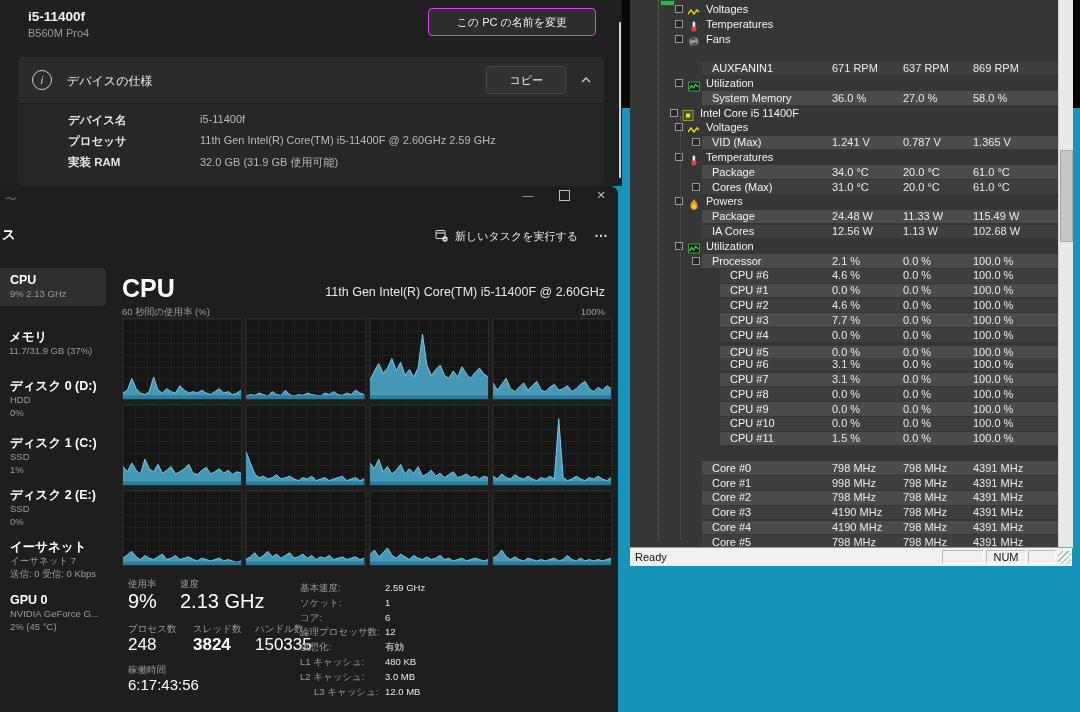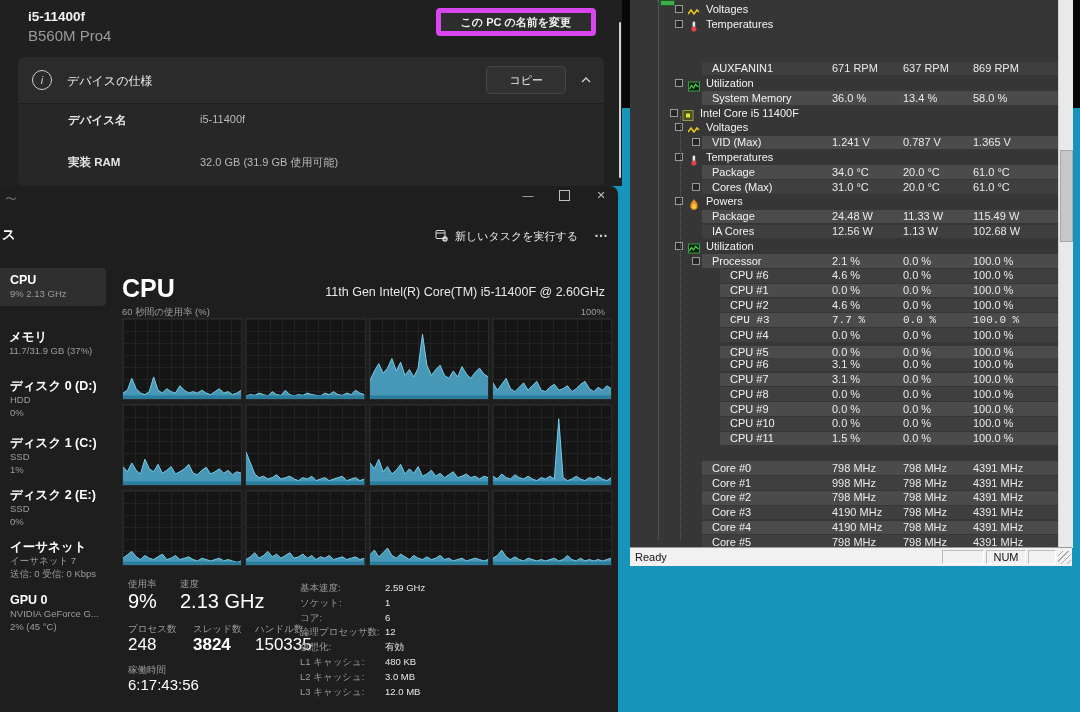--- a/index.html
+++ b/index.html
@@ -3,23 +3,23 @@
 <meta charset="utf-8">
 <style>
   html,body{margin:0;padding:0;background:#000;}
   .stage{position:relative;width:1080px;height:712px;overflow:hidden;background:#1794ba;
          font-family:"Liberation Sans", sans-serif; -webkit-font-smoothing:antialiased;}
   .backdrop{position:absolute;left:600px;top:0;width:480px;height:108px;background:#070707;}
   .win{position:absolute;}
   
   .settings{left:0;top:0;width:622px;height:186px;background:#202020;z-index:2;}
   .s-name{position:absolute;left:28px;top:9px;font-size:13.5px;font-weight:600;color:#f2f2f2;}
-  .s-board{position:absolute;left:28px;top:27px;font-size:15px;color:#9a9a9a;}
-  .s-rename{position:absolute;right:26px;top:8px;height:28px;padding:0 20px;background:#2d2d2d;
-     border:5px solid #d946ef;border-radius:4px;color:#f0f0f0;font-size:11px;font-family:inherit;font-weight:bold;}
+  .s-board{position:absolute;left:28px;top:27px;font-size:11px;color:#9a9a9a;}
+  .s-rename{position:absolute;right:26px;top:8px;height:28px;padding:0 28px;background:#2d2d2d;
+     border:1px solid #d946ef;border-radius:4px;color:#f0f0f0;font-size:11px;font-family:inherit;}
   .s-card{position:absolute;left:18px;top:57px;width:586px;height:46px;background:#2b2b2b;
      border-radius:6px 6px 0 0;border-bottom:1px solid #1e1e1e;}
   .i-circle{position:absolute;left:14px;top:13px;width:18px;height:18px;border:1.4px solid #cfcfcf;
      border-radius:50%;color:#cfcfcf;font-size:11px;line-height:18px;text-align:center;font-style:italic;}
   .s-card-title{position:absolute;left:49px;top:16px;font-size:12px;color:#f0f0f0;}
   .s-copy{position:absolute;right:38px;top:9px;height:28px;padding:0 22px;background:#323232;
      border:1px solid #464646;border-radius:4px;color:#f0f0f0;font-size:11px;font-family:inherit;}
   .s-chev{position:absolute;right:10px;top:15px;width:16px;height:16px;color:#cfcfcf;}
   .s-detail{position:absolute;left:18px;top:104px;width:586px;height:82px;background:#272727;border-radius:0 0 6px 6px;}
   .sd-row{position:absolute;left:0;height:20px;}
@@ -97,20 +97,24 @@
         <svg width="16" height="16" viewBox="0 0 16 16">
             <polyline points="4,10 8,6 12,10" fill="none" stroke="#cfcfcf" stroke-width="1.4"></polyline>
           </svg>
       </span>
     </div>
     <div class="s-detail" id="spec-rows">
         <div class="sd-row" style="top: 9px; width: 586px;">
           <div class="sd-lab">デバイス名</div>
           <div class="sd-val">i5-11400f</div>
         </div>
+        <div class="sd-row" style="top: 30px; width: 586px;">
+          <div class="sd-lab">プロセッサ</div>
+          <div class="sd-val">11th Gen Intel(R) Core(TM) i5-11400F @ 2.60GHz   2.59 GHz</div>
+        </div>
         <div class="sd-row" style="top: 51px; width: 586px;">
           <div class="sd-lab">実装 RAM</div>
           <div class="sd-val">32.0 GB (31.9 GB 使用可能)</div>
         </div>
       </div>
     <div class="s-scroll"></div>
   </div>
 
   <div class="win tm">
     <div class="tm-glyph">〜</div>
@@ -277,21 +281,21 @@
         <div class="st-sm-lab" style="top: 425.6px;">コア:</div>
         <div class="st-sm-val" style="top: 425.6px;">6</div>
         <div class="st-sm-lab" style="top: 440.4px;">論理プロセッサ数:</div>
         <div class="st-sm-val" style="top: 440.4px;">12</div>
         <div class="st-sm-lab" style="top: 455.2px;">仮想化:</div>
         <div class="st-sm-val" style="top: 455.2px;">有効</div>
         <div class="st-sm-lab" style="top: 470px;">L1 キャッシュ:</div>
         <div class="st-sm-val" style="top: 470px;">480 KB</div>
         <div class="st-sm-lab" style="top: 484.8px;">L2 キャッシュ:</div>
         <div class="st-sm-val" style="top: 484.8px;">3.0 MB</div>
-        <div class="st-sm-lab" style="top: 499.6px;">L3 キャッシュ:</div>
+        <div class="st-sm-lab" style="top: 499.6px; margin-left: 14px;">L3 キャッシュ:</div>
         <div class="st-sm-val" style="top: 499.6px;">12.0 MB</div>
       </div>
   </div>
 
   <div class="win hw">
     <div class="hw-body" id="hw-body">
       <div class="hw-stub"></div>
     <div class="srow" style="top: 2px;">
           <div class="cb" style="left: 45px;"></div>
           <div class="sic" style="left: 58px;"><svg width="12" height="11" viewBox="0 0 12 11">
@@ -300,40 +304,50 @@
           <div class="slab" style="left: 76px;">Voltages</div>
         </div>
         <div class="srow" style="top: 16.8px;">
           <div class="cb" style="left: 45px;"></div>
           <div class="sic" style="left: 58px;"><svg width="12" height="11" viewBox="0 0 12 11">
               <rect x="4.6" y="0.5" width="2.6" height="6" rx="1.2" fill="#e8e8e8"></rect>
               <circle cx="5.9" cy="8" r="2.6" fill="#e04545"></circle>
             </svg></div>
           <div class="slab" style="left: 76px;">Temperatures</div>
         </div>
+        <div class="srow" style="top: 31.6px;">
+          <div class="cb" style="left: 45px;"></div>
+          <div class="sic" style="left: 58px;"><svg width="12" height="11" viewBox="0 0 12 11">
+              <circle cx="5.8" cy="5.5" r="4.6" fill="#8d8d8d"></circle>
+              <path d="M5.8 5.5 L2 2.6 A5 5 0 0 1 8 1.8 Z" fill="#4f4f4f"></path>
+              <path d="M5.8 5.5 L9.8 8.2 A5 5 0 0 1 3.4 9.4 Z" fill="#4f4f4f"></path>
+              <circle cx="5.8" cy="5.5" r="1.1" fill="#cfcfcf"></circle>
+            </svg></div>
+          <div class="slab" style="left: 76px;">Fans</div>
+        </div>
         <div class="srow" style="top: 61.2px;">
           <div class="band dark" style="left: 72px;"></div>
           <div class="slab" style="left: 82px;">AUXFANIN1</div>
           <div class="sval" style="left: 202px;">671 RPM</div>
           <div class="sval" style="left: 273px;">637 RPM</div>
           <div class="sval" style="left: 343px;">869 RPM</div>
         </div>
         <div class="srow" style="top: 76px;">
           <div class="cb" style="left: 45px;"></div>
           <div class="sic" style="left: 58px;"><svg width="12" height="11" viewBox="0 0 12 11">
               <rect x="0.5" y="1" width="11" height="9" fill="#06230b" stroke="#3f9a46"></rect>
               <polyline points="1.5,8 3.5,4.5 5.5,7 7.5,3.5 10.5,6" fill="none" stroke="#52d65c" stroke-width="1.2"></polyline>
             </svg></div>
           <div class="slab" style="left: 76px;">Utilization</div>
         </div>
         <div class="srow" style="top: 90.8px;">
           <div class="band light" style="left: 72px;"></div>
           <div class="slab" style="left: 82px;">System Memory</div>
           <div class="sval" style="left: 202px;">36.0 %</div>
-          <div class="sval" style="left: 273px;">13.4 %</div>
+          <div class="sval" style="left: 273px;">27.0 %</div>
           <div class="sval" style="left: 343px;">58.0 %</div>
         </div>
         <div class="srow" style="top: 105.6px;">
           <div class="cb" style="left: 40px;"></div>
           <div class="sic" style="left: 52px;"><svg width="12" height="11" viewBox="0 0 12 11">
               <rect x="1" y="0.5" width="10" height="10" fill="#4c4c1e" stroke="#9a9a40"></rect>
               <rect x="4" y="3.5" width="4" height="4" fill="#d8e830"></rect>
             </svg></div>
           <div class="slab" style="left: 70px;">Intel Core i5 11400F</div>
         </div>
@@ -427,21 +441,21 @@
           <div class="sval" style="left: 273px;">0.0 %</div>
           <div class="sval" style="left: 343px;">100.0 %</div>
         </div>
         <div class="srow" style="top: 298px;">
           <div class="band dark" style="left: 90px;"></div>
           <div class="slab" style="left: 100px;">CPU #2</div>
           <div class="sval" style="left: 202px;">4.6 %</div>
           <div class="sval" style="left: 273px;">0.0 %</div>
           <div class="sval" style="left: 343px;">100.0 %</div>
         </div>
-        <div class="srow" style="top: 312.8px; font-family: Liberation Mono, monospace;">
+        <div class="srow" style="top: 312.8px;">
           <div class="band light" style="left: 90px;"></div>
           <div class="slab" style="left: 100px;">CPU #3</div>
           <div class="sval" style="left: 202px;">7.7 %</div>
           <div class="sval" style="left: 273px;">0.0 %</div>
           <div class="sval" style="left: 343px;">100.0 %</div>
         </div>
         <div class="srow" style="top: 327.6px;">
           <div class="band dark" style="left: 90px;"></div>
           <div class="slab" style="left: 100px;">CPU #4</div>
           <div class="sval" style="left: 202px;">0.0 %</div>

